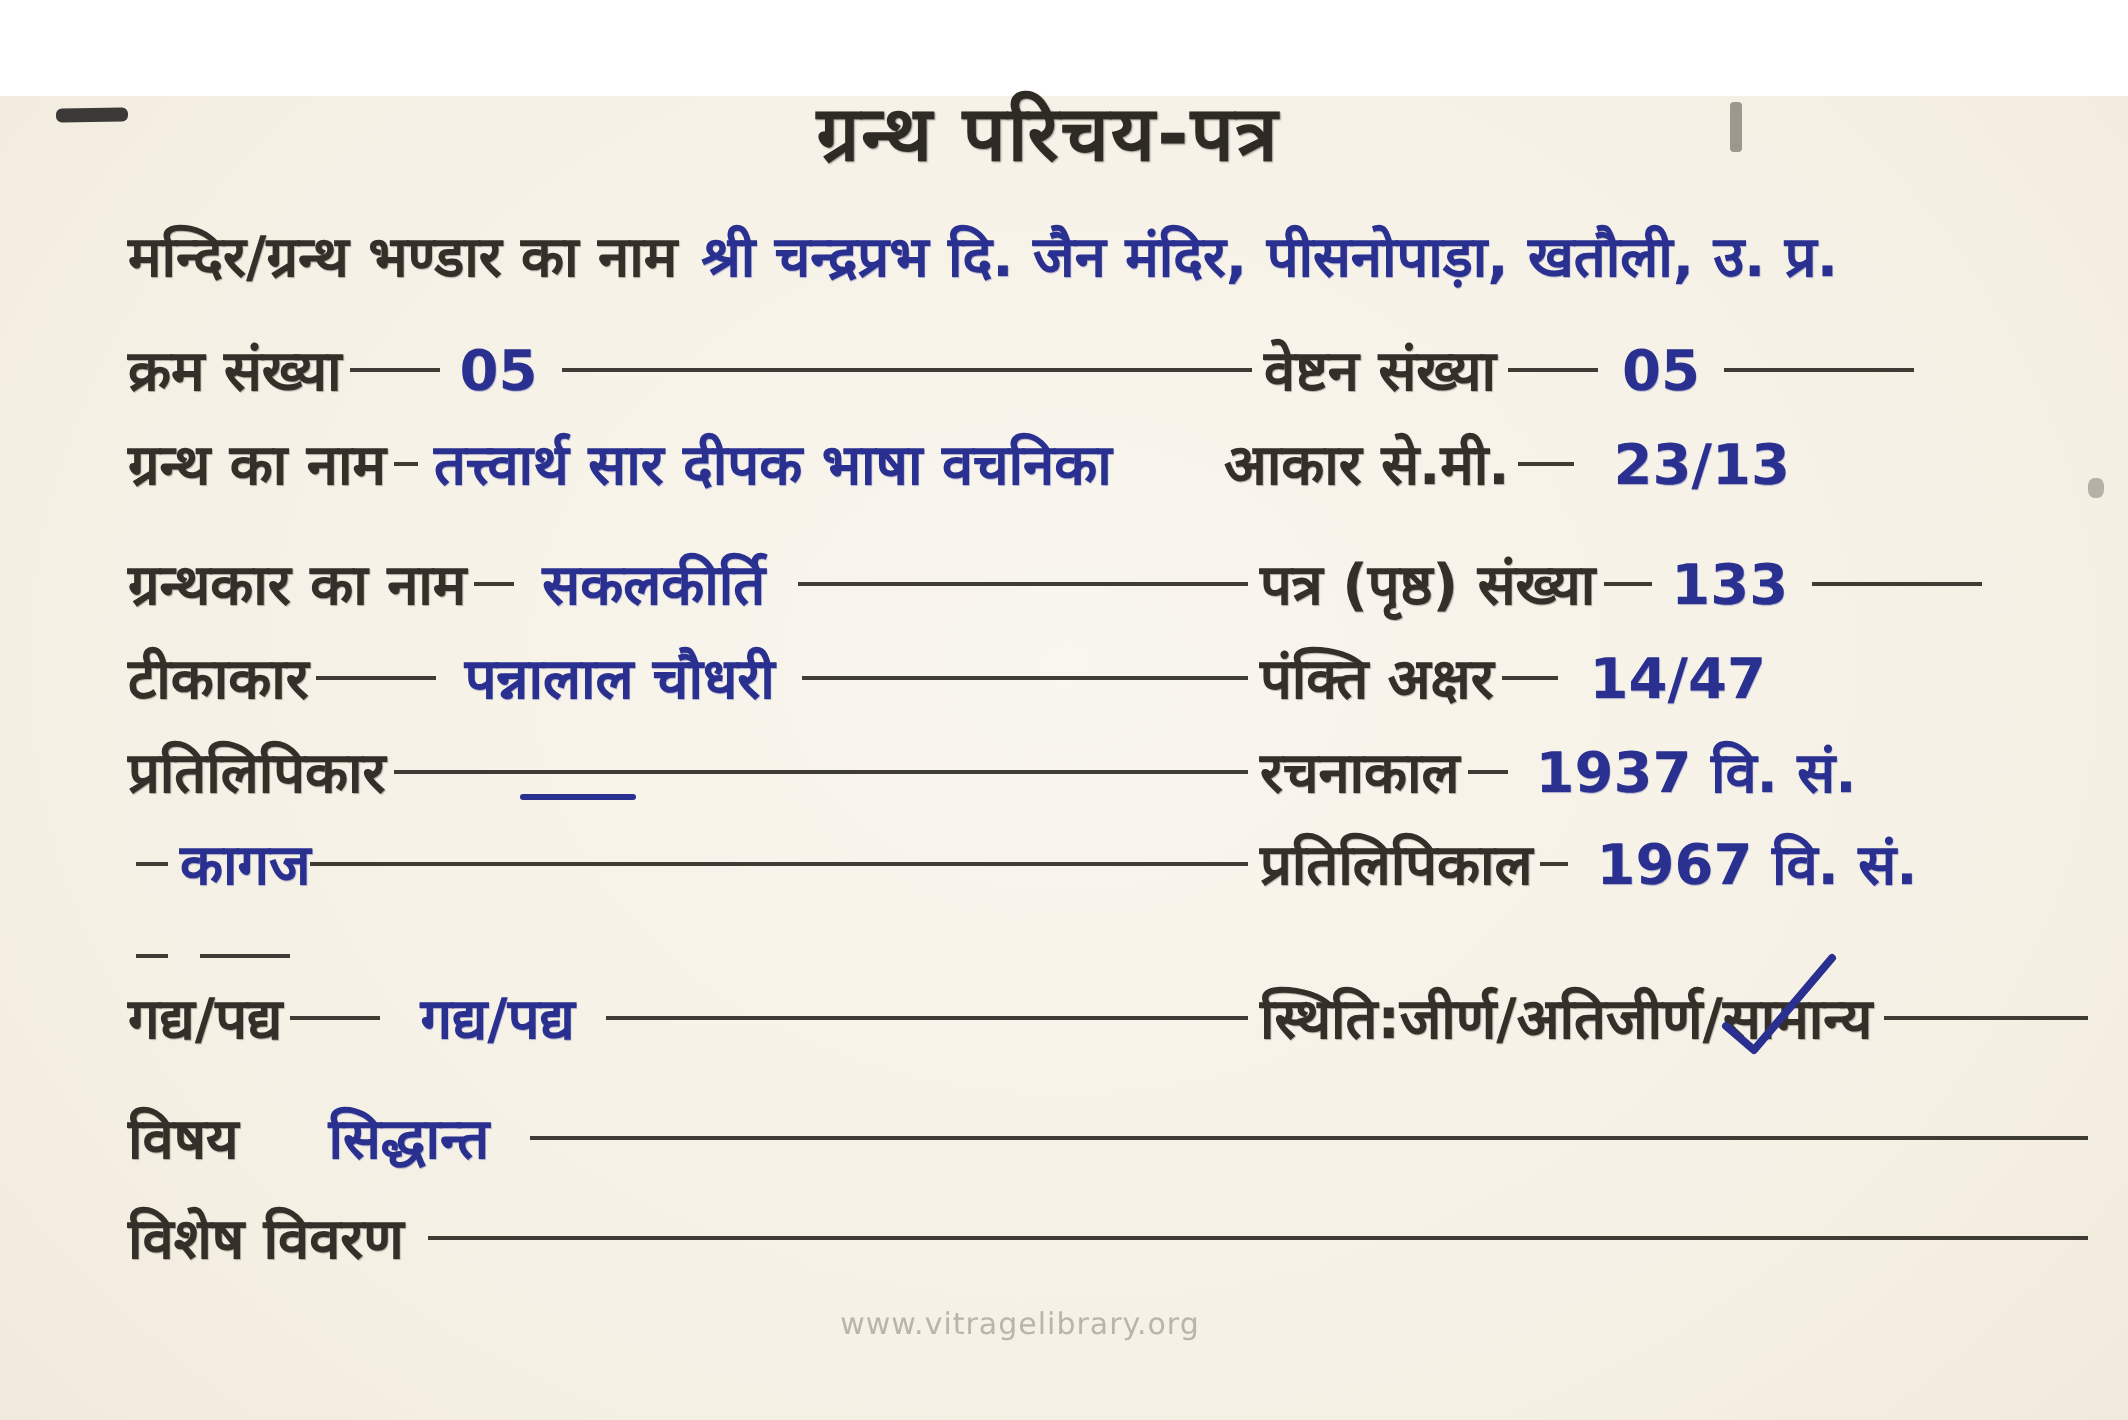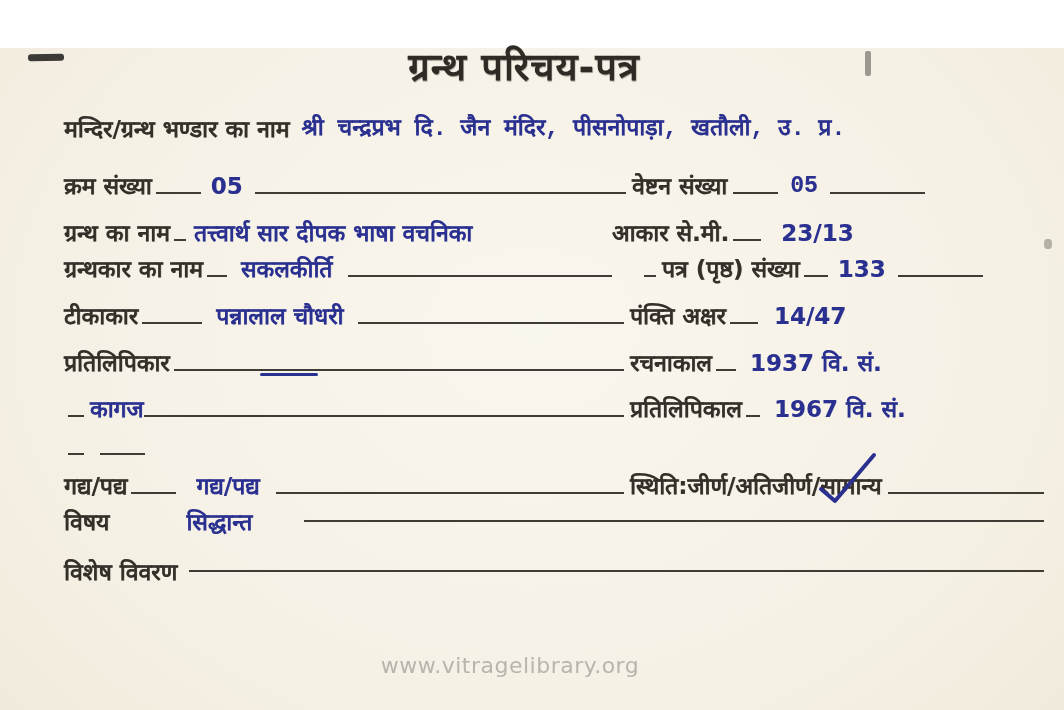--- a/index.html
+++ b/index.html
@@ -13,22 +13,22 @@
     box-sizing:border-box;
     padding:0 20px 0 64px;
   }
   .title{
     margin-top:48px;margin-right:60px;
     text-align:center;
     font-size:38px;line-height:38px;font-weight:700;
     color:#2e2b25;letter-spacing:1px;
     text-shadow:0.5px 0.5px 0.8px rgba(40,36,30,0.45);
   }
-  .row{display:flex;align-items:flex-start;line-height:30px;font-size:23px;}
-  .cell{display:flex;align-items:center;min-width:0;}
+  .row{display:flex;align-items:flex-start;line-height:30px;font-size:28px;}
+  .cell{display:flex;align-items:flex-start;min-width:0;}
   .cell.l{width:548px;flex:none;position:relative;}
   .cell.r{flex:1;position:relative;}
   .lbl{
     white-space:nowrap;color:#343029;font-weight:600;
     text-shadow:0.4px 0.4px 0.5px rgba(40,36,30,0.35);
   }
   .val{
     white-space:nowrap;color:#2a3090;font-weight:700;
     text-shadow:0.3px 0.3px 0.4px rgba(42,48,144,0.35);
   }
@@ -37,33 +37,33 @@
     margin-top:13px;flex:none;
   }
   .rule.grow{flex:1 1 auto;}
   .rule.tail95{flex:1 1 auto;max-width:95px;}
   .rule.tail85{flex:1 1 auto;max-width:85px;}
   .rule.tail70{flex:1 1 auto;max-width:70px;}
   .rule.tail45{flex:1 1 auto;max-width:45px;}
   .w12{width:12px;} .w14{width:14px;} .w16{width:16px;} .w20{width:20px;}
   .w24{width:24px;} .w28{width:28px;} .w45{width:45px;} .w60{width:60px;}
   .ml4{margin-left:4px;} .ml6{margin-left:6px;} .ml8{margin-left:8px;}
-  .ml10{margin-left:10px;} .ml12{margin-left:12px;font-family:Liberation Mono, monospace;} .ml14{margin-left:14px;}
+  .ml10{margin-left:10px;} .ml12{margin-left:12px;} .ml14{margin-left:14px;}
   .ml16{margin-left:16px;} .ml20{margin-left:20px;} .ml45{margin-left:45px;}
   .mt27{margin-top:27px;} .mt28{margin-top:28px;} .mt16{margin-top:16px;}
-  .mt17{margin-top:17px;} .mt18{margin-top:6px;gap:32px;} .mt20{margin-top:20px;}
+  .mt17{margin-top:17px;} .mt18{margin-top:30px;} .mt20{margin-top:20px;}
   .checked-word{position:relative;display:inline-block;}
   .check-svg{position:absolute;left:-6px;top:-17px;width:66px;height:54px;overflow:visible;pointer-events:none;}
   .scribe-dash{
     position:absolute;left:196px;top:25px;width:58px;height:0;
     border-top:3.5px solid #2a3090;border-radius:2px;
   }
   .watermark{
     position:absolute;left:0;right:44px;top:605px;text-align:center;
-    font-size:22px;letter-spacing:0.5px;color:rgba(172,170,162,0.85);
+    font-size:15px;letter-spacing:0.5px;color:rgba(172,170,162,0.85);
     font-weight:400;
   }
   .artifact{position:absolute;}
   .art-top-left{left:28px;top:6px;width:36px;height:7px;background:#3c3a36;border-radius:3px;transform:rotate(-1deg);}
   .art-top-right{left:865px;top:3px;width:6px;height:25px;background:#9b9890;border-radius:2px;}
   .art-right-speck{left:1044px;top:191px;width:8px;height:10px;background:#b5b1a6;border-radius:40%;}
 </style>
 </head>
 <body>
 

